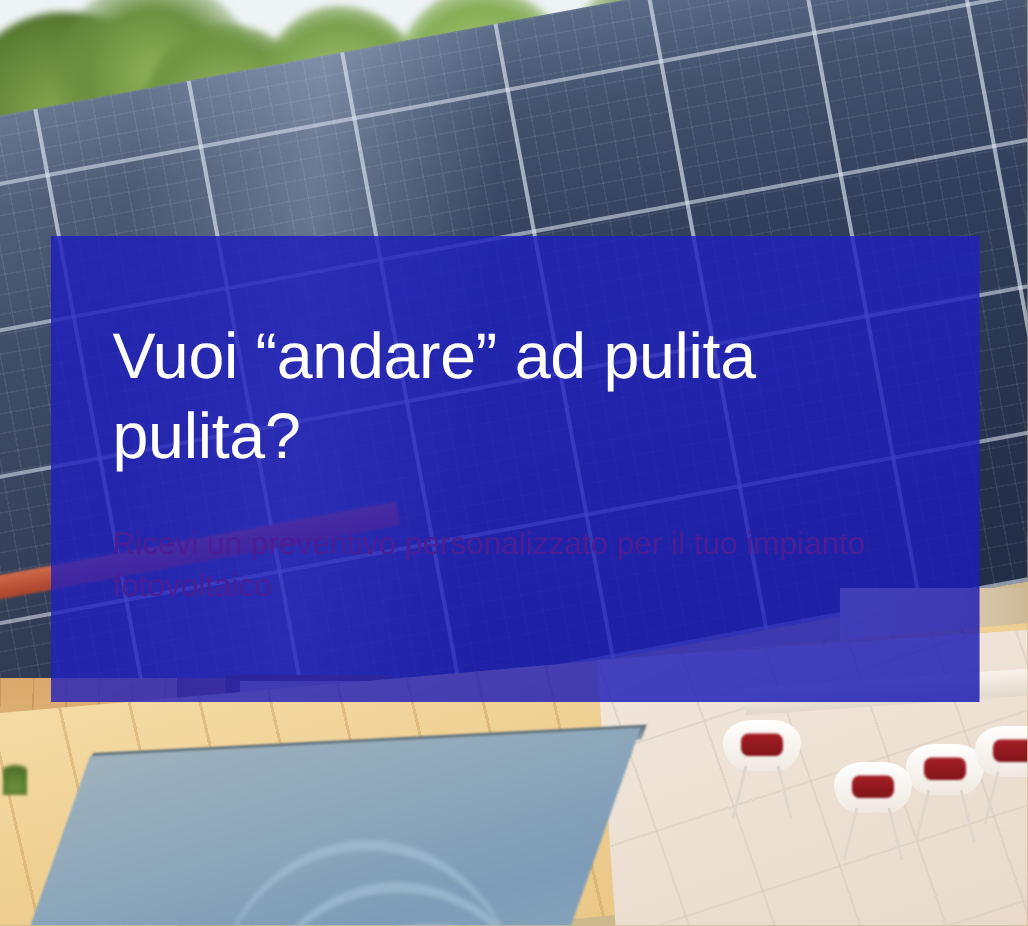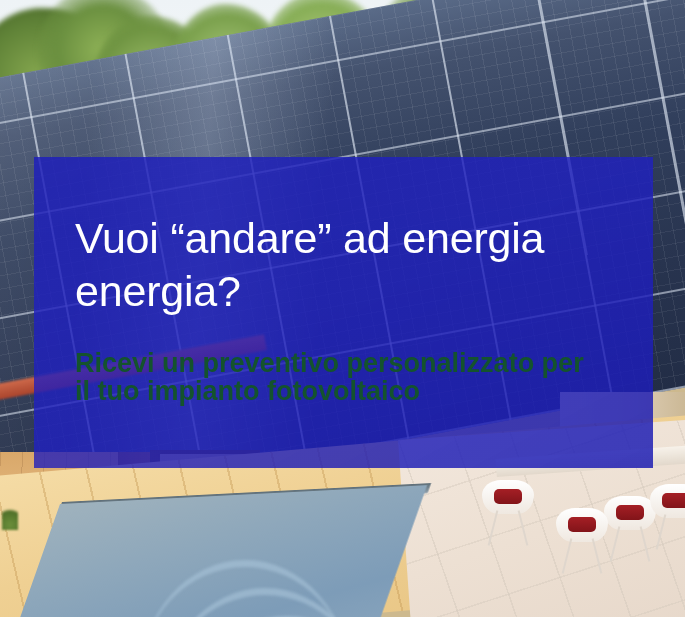--- a/index.html
+++ b/index.html
@@ -213,24 +213,24 @@
     font-weight:300;
     font-size:43px;
     line-height:53px;
     color:#ffffff;
     letter-spacing:-0.2px;
     max-width:530px;
   }
   p#subhead {
     margin-top:31px;
     font-family:"Liberation Sans", sans-serif;
-    font-weight:700;
-    font-size:27px;
+    font-weight:400;
+    font-size:21px;
     line-height:28px;
-    color:#14532d;
+    color:#4c1d95;
     max-width:520px;
   }
 </style>
 </head>
 <body>
 
 <div id="hero">
 
   <div class="photo">
 
@@ -305,18 +305,18 @@
         <div class="cushion"></div>
         <div class="leg" style="left:10px;top:30px;transform:rotate(14deg);"></div>
         <div class="leg" style="left:40px;top:30px;transform:rotate(-14deg);"></div>
       </div>
     </div>
   </div>
 
   <div id="overlay">
     <div class="tint"></div>
     <div class="copy">
-      <h1 id="headline">Vuoi “andare” ad energia energia?</h1>
+      <h1 id="headline">Vuoi “andare” ad pulita pulita?</h1>
       <p id="subhead">Ricevi un preventivo personalizzato per il tuo impianto fotovoltaico</p>
     </div>
   </div>
 
 </div>
 
 </body></html>

